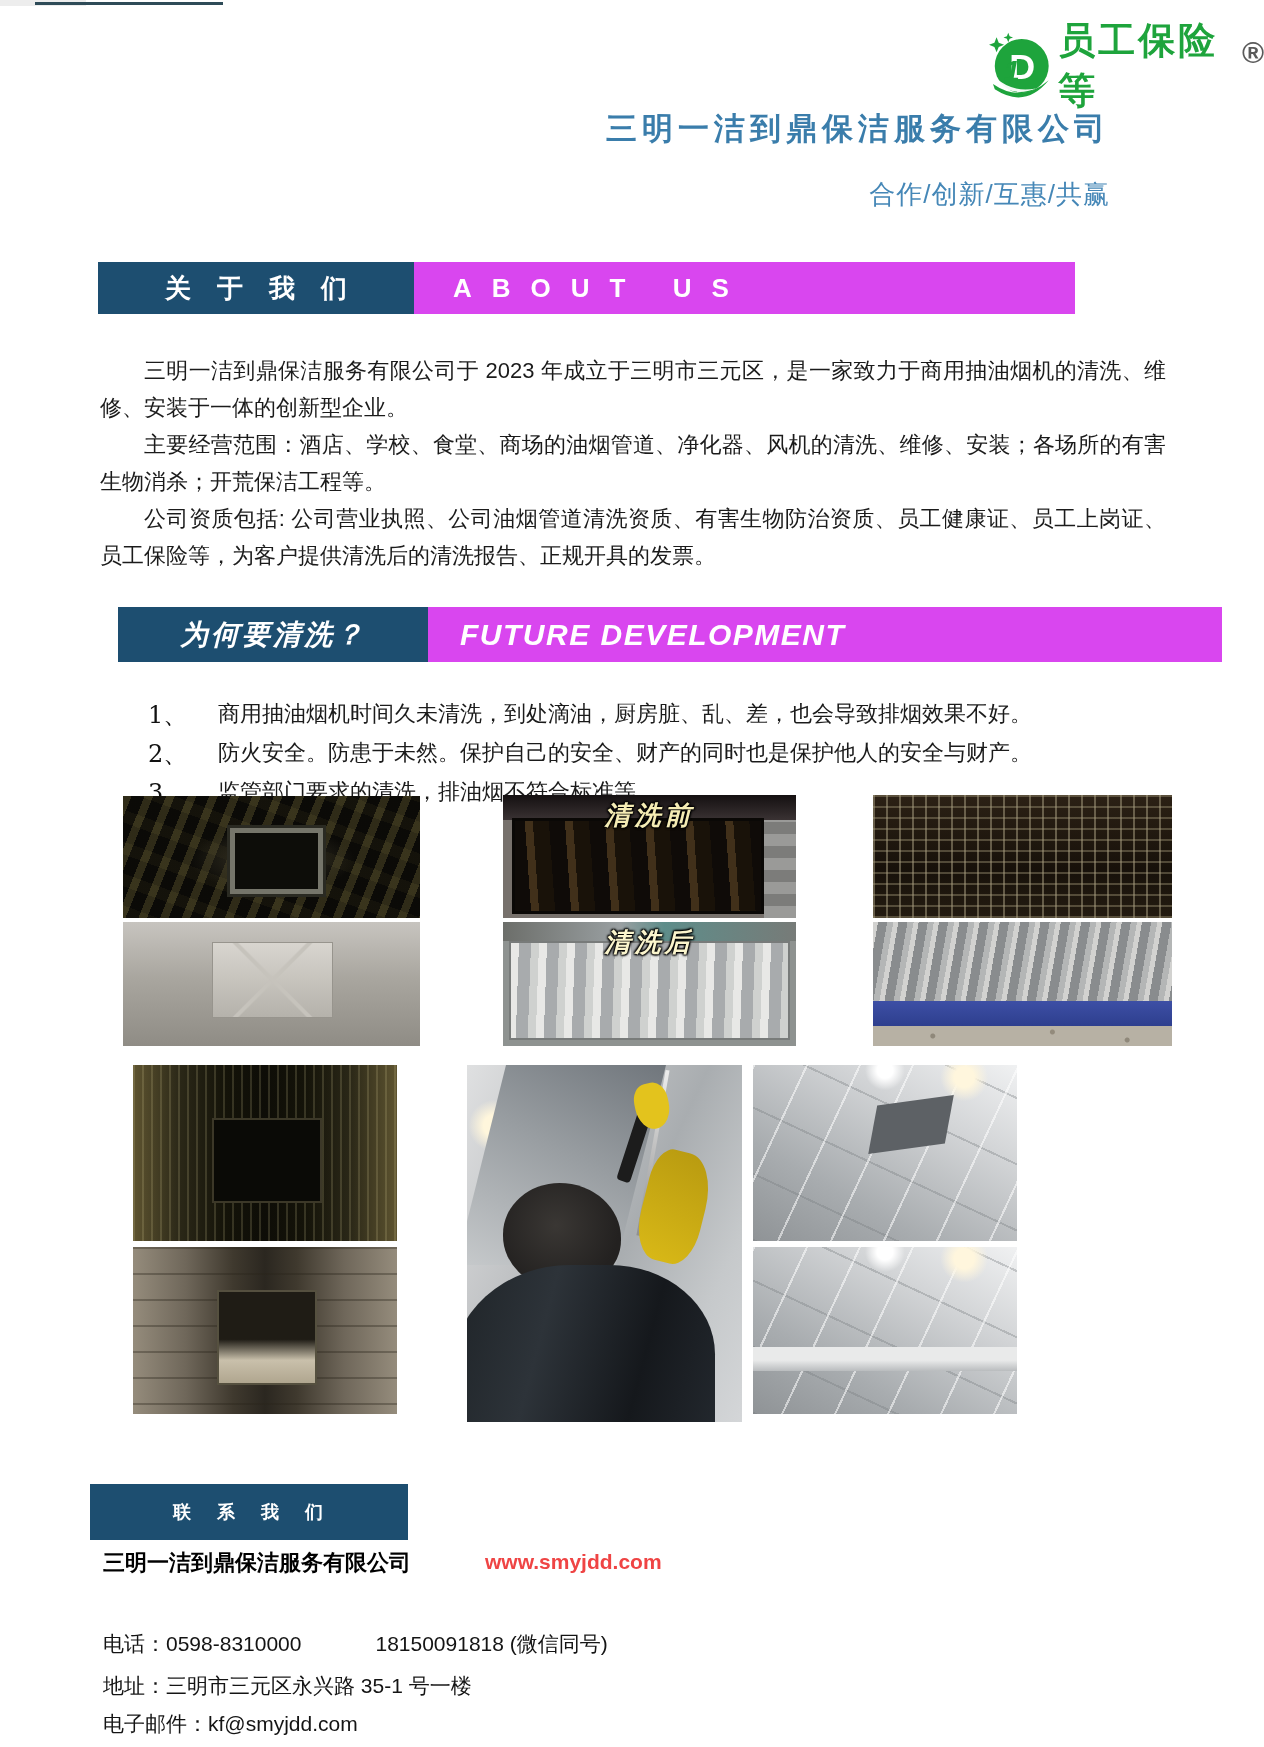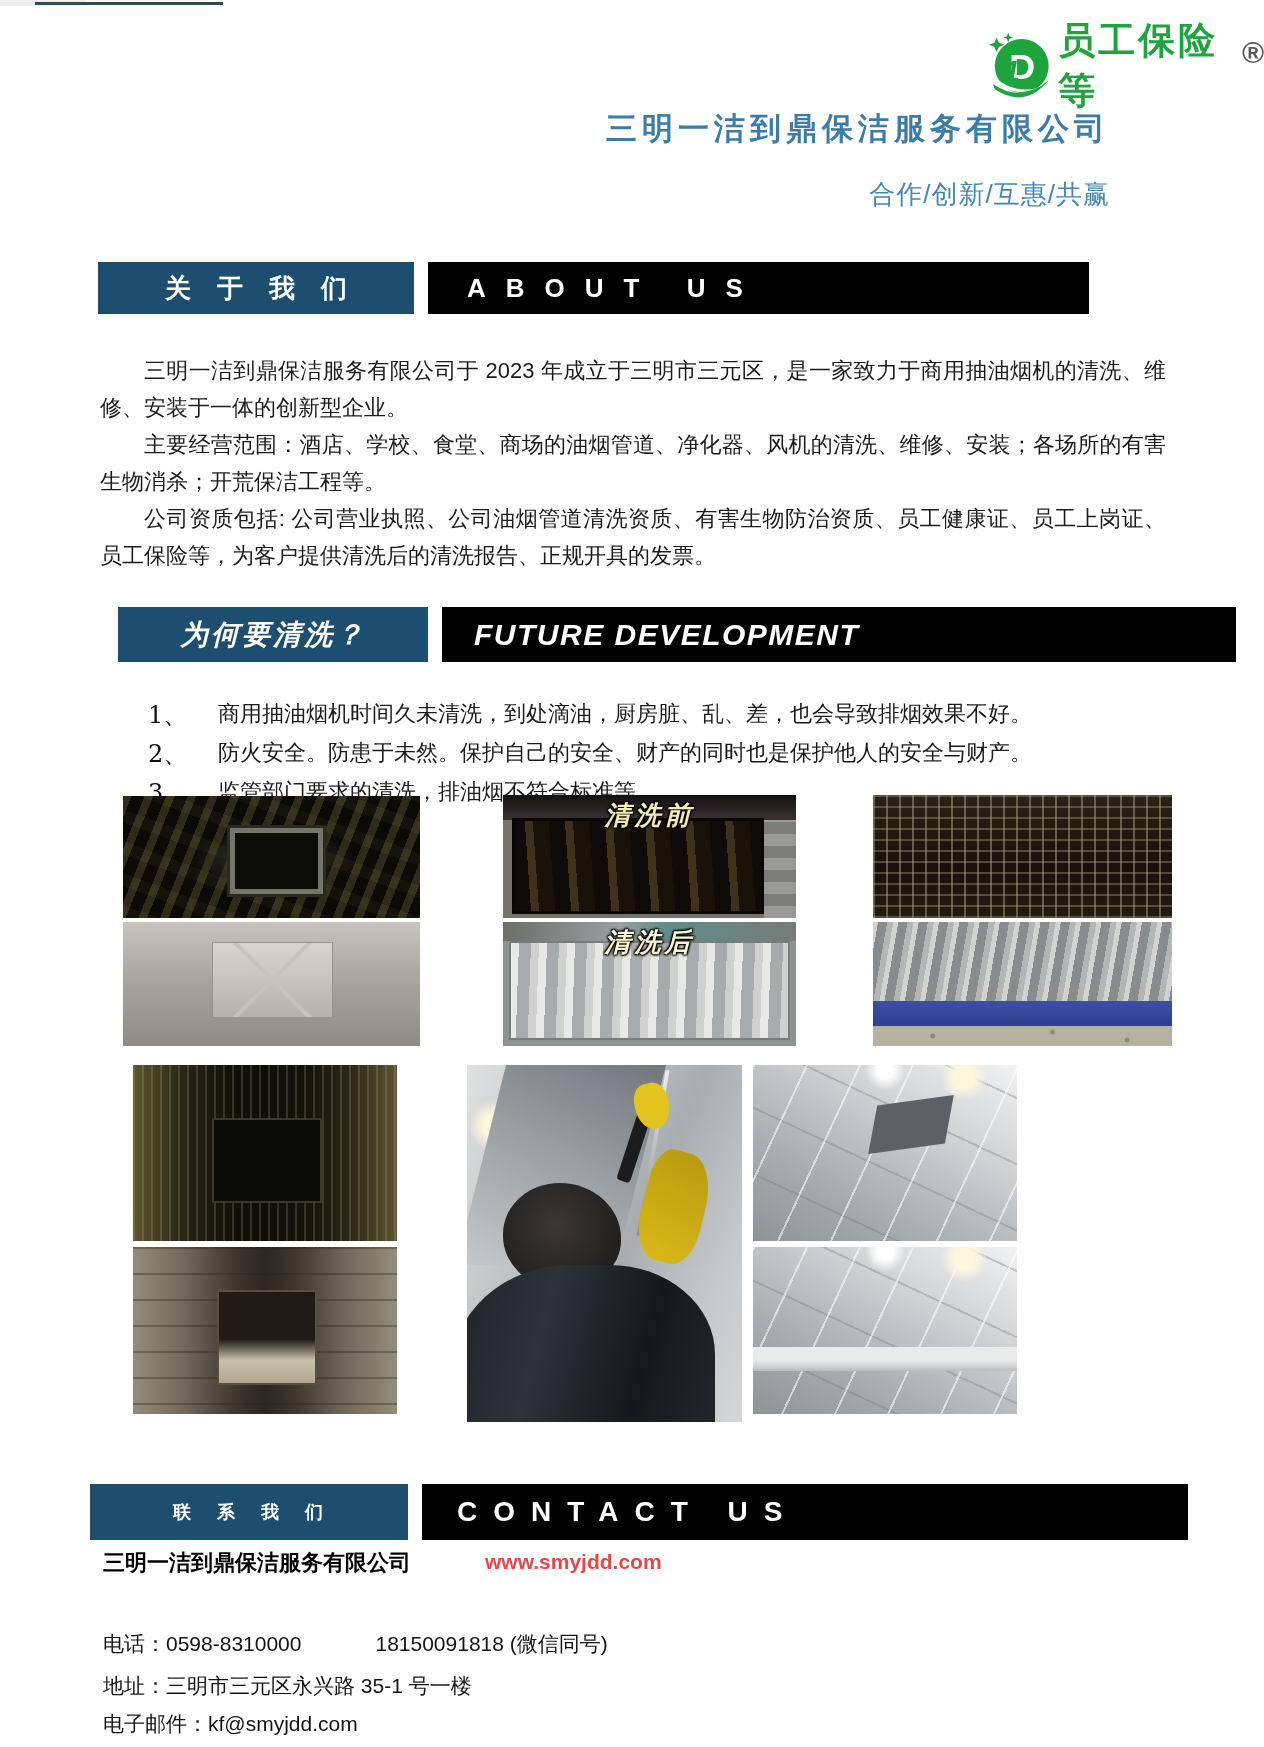--- a/index.html
+++ b/index.html
@@ -16,21 +16,21 @@
   #logo .reg{font-size:30px;color:#5a5a5a;margin-left:4px;margin-top:-26px;font-weight:bold;}
 
   
   #company-title{position:absolute;left:0;right:154px;top:108px;text-align:right;
     font-size:31px;font-weight:bold;letter-spacing:5px;color:#3a7dab;}
   #slogan{position:absolute;right:154px;top:177px;font-size:26px;color:#4587b7;letter-spacing:1px;}
 
   
   .bar{position:absolute;display:flex;border-radius:24px;}
   .bar .zh{background:#1d4e70;color:#fff;font-weight:bold;display:flex;align-items:center;justify-content:center;}
-  .bar .en{background:#000000;color:#fff;font-weight:bold;display:flex;align-items:center;margin-left:14px;}
+  .bar .en{background:#d946ef;color:#fff;font-weight:bold;display:flex;align-items:center;}
   #bar-about{left:98px;top:262px;height:52px;}
   #bar-about .zh{width:316px;font-size:26px;letter-spacing:26px;padding-left:26px;box-sizing:border-box;}
   #bar-about .en{width:661px;font-size:26px;letter-spacing:20px;padding-left:39px;box-sizing:border-box;}
   #bar-why{left:118px;top:607px;height:55px;font-style:italic;}
   #bar-why .zh{width:310px;font-size:28px;letter-spacing:3px;}
   #bar-why .en{width:794px;font-size:30px;letter-spacing:1.5px;padding-left:32px;box-sizing:border-box;}
   #bar-contact{left:90px;top:1484px;height:56px;}
   #bar-contact .zh{width:318px;font-size:18px;letter-spacing:26px;padding-left:24px;box-sizing:border-box;}
   #bar-contact .en{width:766px;font-size:28px;letter-spacing:16px;padding-left:35px;box-sizing:border-box;}
 
@@ -238,21 +238,20 @@
   </div>
   <div id="ph-f1" class="photo hood-clean">
     <div class="hatch"></div>
   </div>
   <div id="ph-f2" class="photo hood-clean">
     <div class="strip"></div>
   </div>
 
   <div id="bar-contact" class="bar">
     <div class="zh">联系我们</div>
-    <div class="en">CONTACT US</div>
   </div>
 
   <div id="contact-company">三明一洁到鼎保洁服务有限公司</div>
   <div id="contact-website">www.smyjdd.com</div>
 
   <div id="row-phone" class="info-row">
     <span>电话：</span><span class="p1">0598-8310000</span><span>18150091818 (微信同号)</span>
   </div>
   <div id="row-addr" class="info-row">
     <span>地址：</span><span>三明市三元区永兴路 35-1 号一楼</span>

